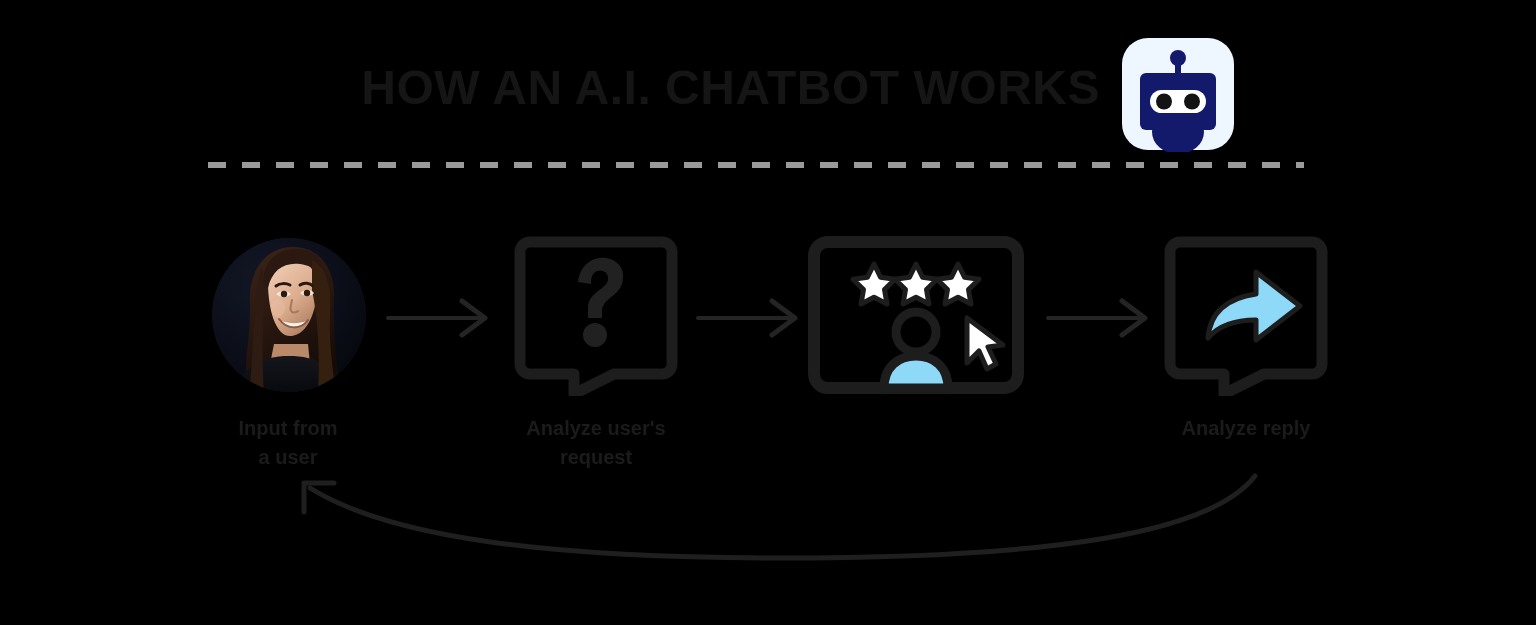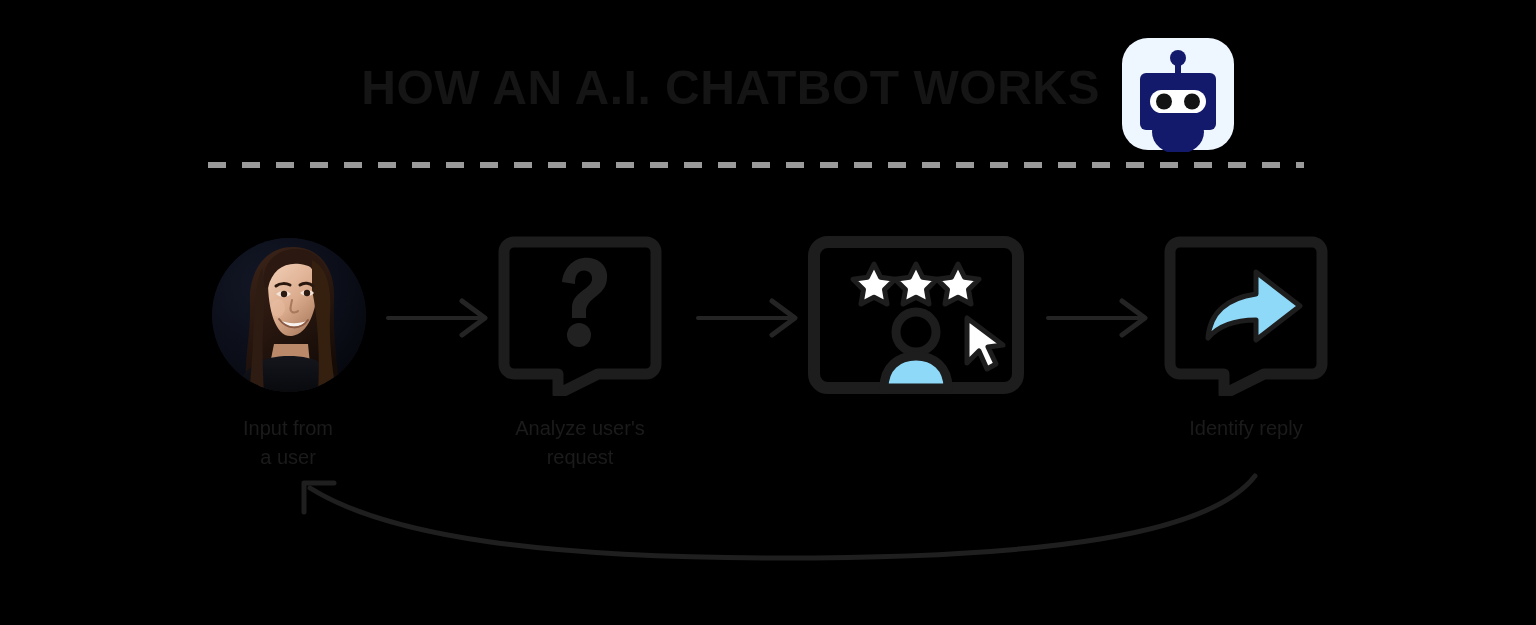--- a/index.html
+++ b/index.html
@@ -80,28 +80,28 @@
     width: 200px;
     height: 160px;
   }
   .node-label {
     position: absolute;
     top: 178px;
     left: 0;
     width: 200px;
     text-align: center;
     font-size: 20px;
-    font-weight: 400;
+    font-weight: 700;
     line-height: 1.45;
     color: #1b1b1b;
     white-space: pre-line;
   }
 
   #node-1 { left: 188px; }
-  #node-2 { left: 480px; }
+  #node-2 { left: 496px; }
   #node-3 { left: 816px; }
   #node-4 { left: 1146px; }
 
   
   #user-photo {
     position: absolute;
     left: 24px;
     top: 2px;
     width: 154px;
     height: 154px;
@@ -245,21 +245,21 @@
     </div>
   </div>
 
   <div class="node" id="node-4">
     <div class="node-art">
       <svg width="200" height="160" viewBox="0 0 200 160" xmlns="http://www.w3.org/2000/svg">
         <path d="M34 6 L166 6 A10 10 0 0 1 176 16 L176 128 A10 10 0 0 1 166 138 L118 138 L78 158 L78 138 L34 138 A10 10 0 0 1 24 128 L24 16 A10 10 0 0 1 34 6 Z" fill="none" stroke="#1d1d1d" stroke-width="11" stroke-linejoin="round"></path>
         <path d="M110 36 L154 70 L110 104 L110 84 C92 84 74 88 62 102 C64 76 82 62 110 58 Z" fill="#8ed8f8" stroke="#1d1d1d" stroke-width="5" stroke-linejoin="round"></path>
       </svg>
     </div>
-    <div class="node-label">Identify reply</div>
+    <div class="node-label">Analyze reply</div>
   </div>
 </div>
 
 <div class="connector" id="conn-1">
   <svg width="110" height="44" viewBox="0 0 110 44" xmlns="http://www.w3.org/2000/svg">
     <path d="M2 22 L94 22" stroke="#242424" stroke-width="4" stroke-linecap="round" fill="none"></path>
     <path d="M76 5 L99 22 L76 39" stroke="#242424" stroke-width="5" fill="none" stroke-linecap="round" stroke-linejoin="round"></path>
   </svg>
 </div>
 <div class="connector" id="conn-2">

